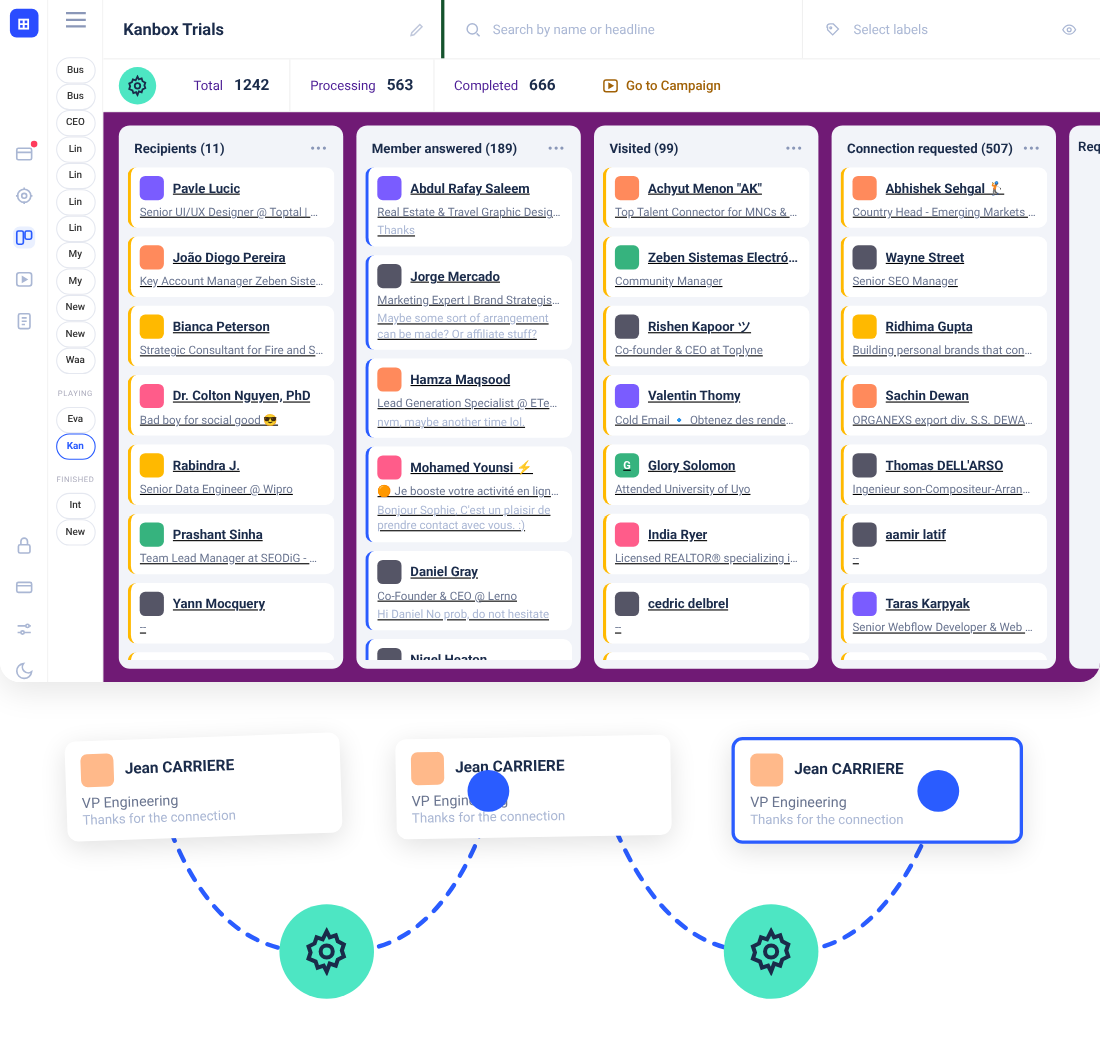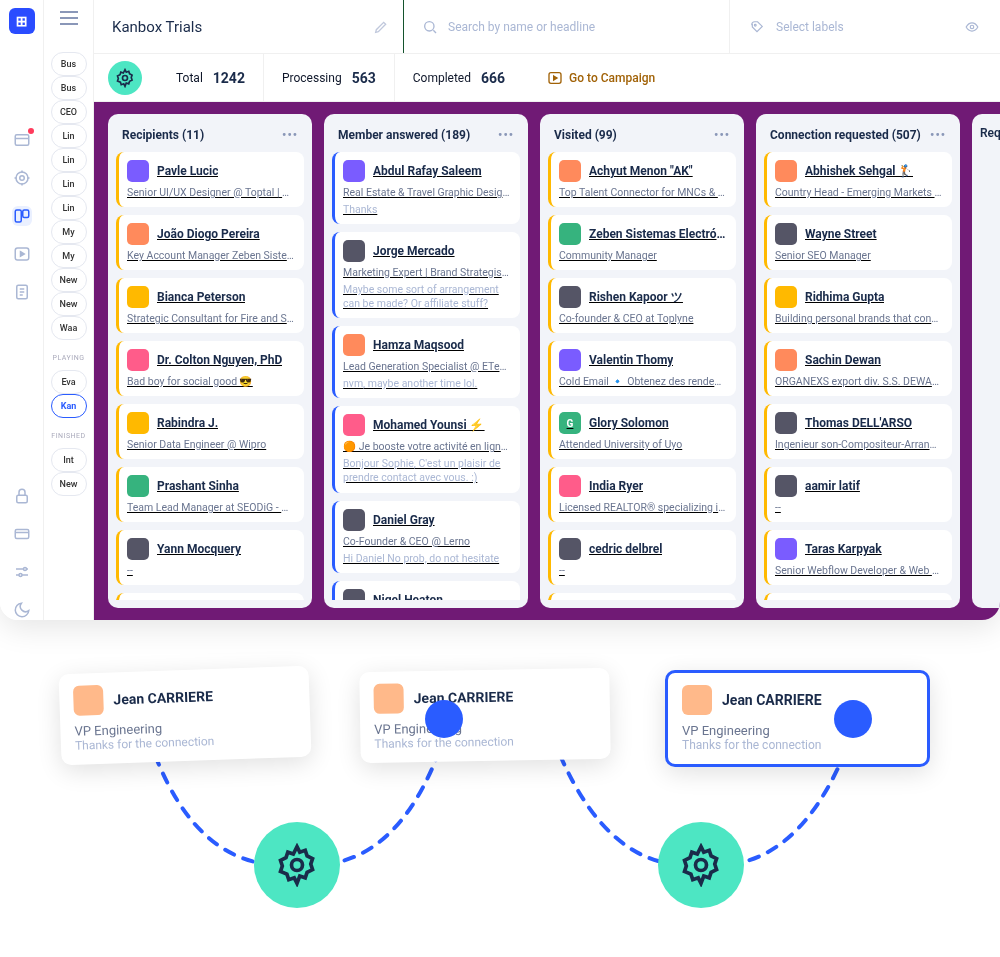--- a/index.html
+++ b/index.html
@@ -15,30 +15,30 @@
 .dot-red { position:absolute; top:-2px; right:-2px; width:6px; height:6px; background:#ff3b5c; border-radius:50%; }
 
 .side-col { position: absolute; left: 44px; top: 0; width: 50px; height: 780px; background: #fff; border-right: 1px solid #f0f0f0; display:flex; flex-direction:column; align-items:center; padding-top:10px; gap:6px; overflow:hidden;}
 .side-col .hamb { width:22px; height:16px; color:#8a97b8; margin-bottom:20px;}
 .side-chip { width:36px; height:24px; border:1px solid #e5e8f0; border-radius:12px; display:flex; align-items:center; justify-content:center; font-size:9px; color:#333; font-weight:500; cursor:pointer;}
 .side-chip.active { border-color:#2a5cff; color:#2a5cff; font-weight:700;}
 .side-label { font-size:7px; color:#aab; letter-spacing:0.5px; text-transform:uppercase; margin-top:8px; margin-bottom:2px;}
 
 .main { position:absolute; left:94px; top:0; right:0; bottom:0; background:#fff; display:flex; flex-direction:column;}
 .topbar { height:54px; border-bottom:1px solid #f0f0f0; display:flex; align-items:center;}
-.topbar .title-cell { width:310px; padding-left:18px; display:flex; align-items:center; gap:13px; font-size:15px; font-weight:400; color:#1a2b4a; border-right:1px solid #14532d; height:100%;}
+.topbar .title-cell { width:310px; padding-left:18px; display:flex; align-items:center; gap:13px; font-size:15px; font-weight:700; color:#1a2b4a; border-right:3px solid #14532d; height:100%;}
 .topbar .title-cell .pen { margin-left:auto; margin-right:14px; color:#c0c8dc;}
 .topbar .search-cell { flex:1; display:flex; align-items:center; gap:10px; padding:0 18px; color:#aab7d4; font-size:12px; border-right:1px solid #f0f0f0; height:100%;}
 .topbar .labels-cell { width:270px; display:flex; align-items:center; gap:10px; padding:0 18px; color:#aab7d4; font-size:12px; height:100%;}
 .topbar .labels-cell .eye { margin-left:auto;}
 
 .statsbar { height:48px; display:flex; align-items:center; padding:0 14px; gap:0; border-bottom:1px solid #f0f0f0;}
 .gear-badge { width:34px; height:34px; background:#4de6c3; border-radius:50%; display:flex; align-items:center; justify-content:center; margin-right:16px;}
 .stat { display:flex; align-items:center; gap:10px; padding:0 18px; height:100%; border-right:1px solid #f0f0f0; font-size:12px;}
-.stat .lbl { color:#0f172a;}
+.stat .lbl { color:#4c1d95;}
 .stat .val { font-weight:700; color:#1a2b4a; font-size:14px;}
 .go-link { margin-left:24px; display:flex; align-items:center; gap:6px; color:#a16207; font-size:12px; font-weight:500;}
 
 .board { flex:1; padding:12px 0 12px 14px; display:flex; gap:12px; overflow:hidden; background:#701a75;}
 .col { width:204px; flex-shrink:0; background:#f2f4f9; border-radius:10px; padding:8px; display:flex; flex-direction:column;}
 .col.ghost { width:60px; background:#f2f4f9; padding:12px 8px; font-size:12px; font-weight:600; color:#1a2b4a;}
 .col-head { display:flex; align-items:center; padding:6px 6px 10px; font-size:12px; font-weight:700; color:#1a2b4a;}
 .col-head .dots { margin-left:auto; color:#8a97b8; letter-spacing:1px;}
 .col-body { flex:1; overflow:hidden; display:flex; flex-direction:column; gap:8px;text-decoration:underline;}
 

